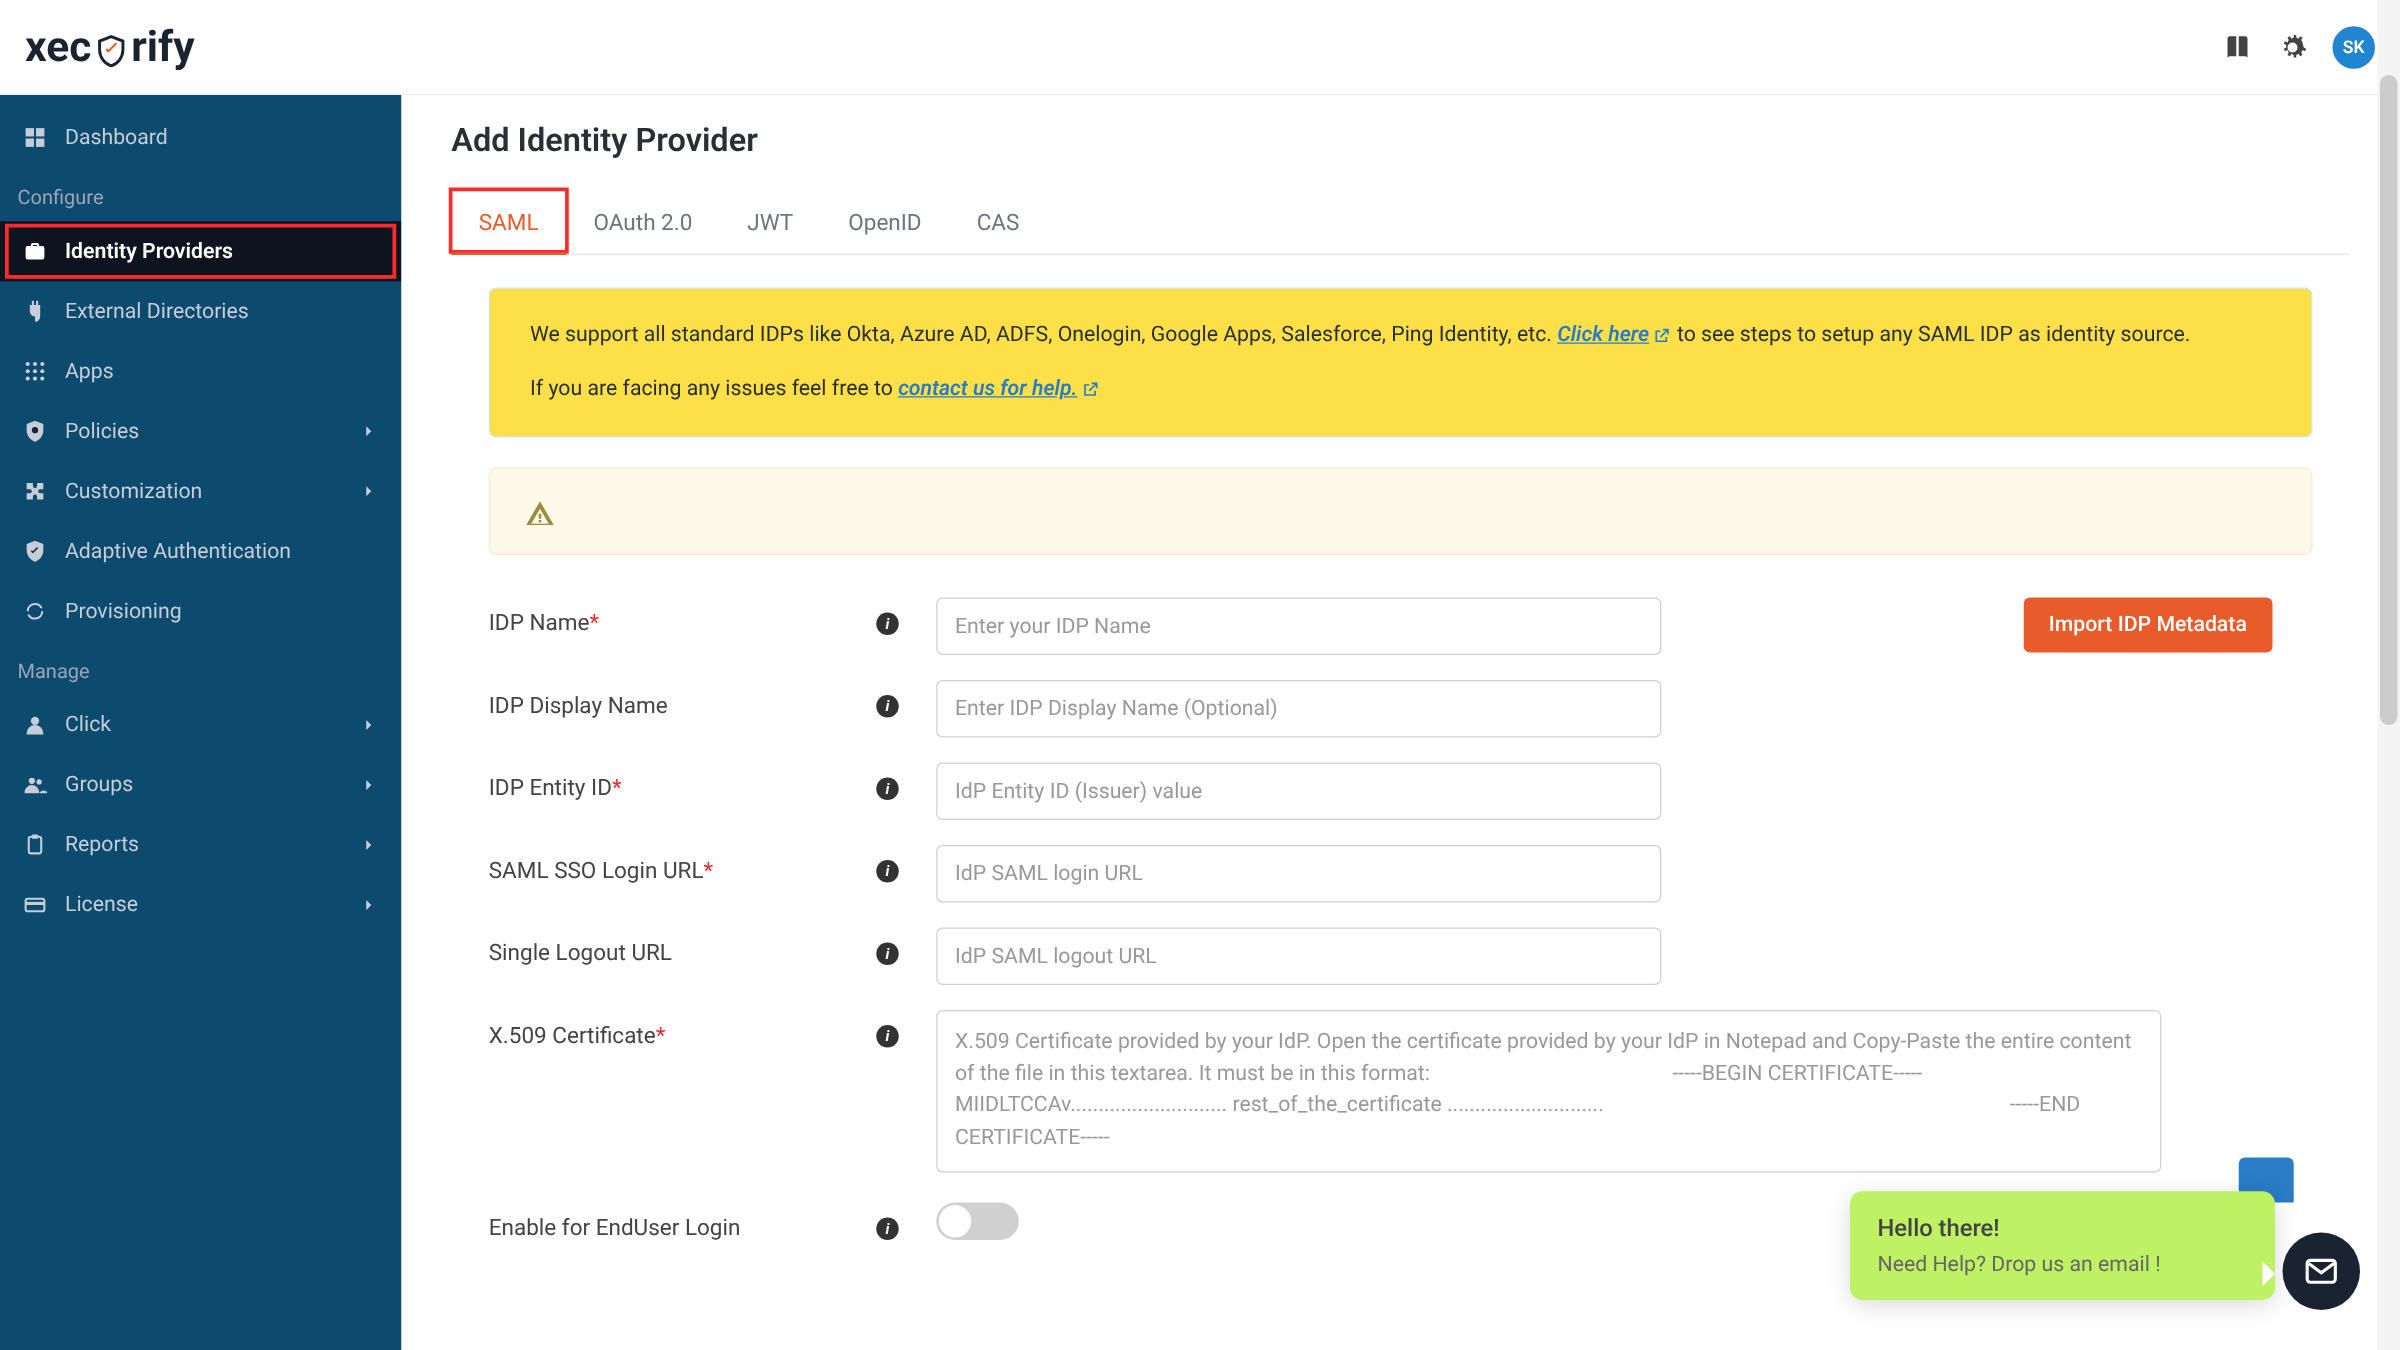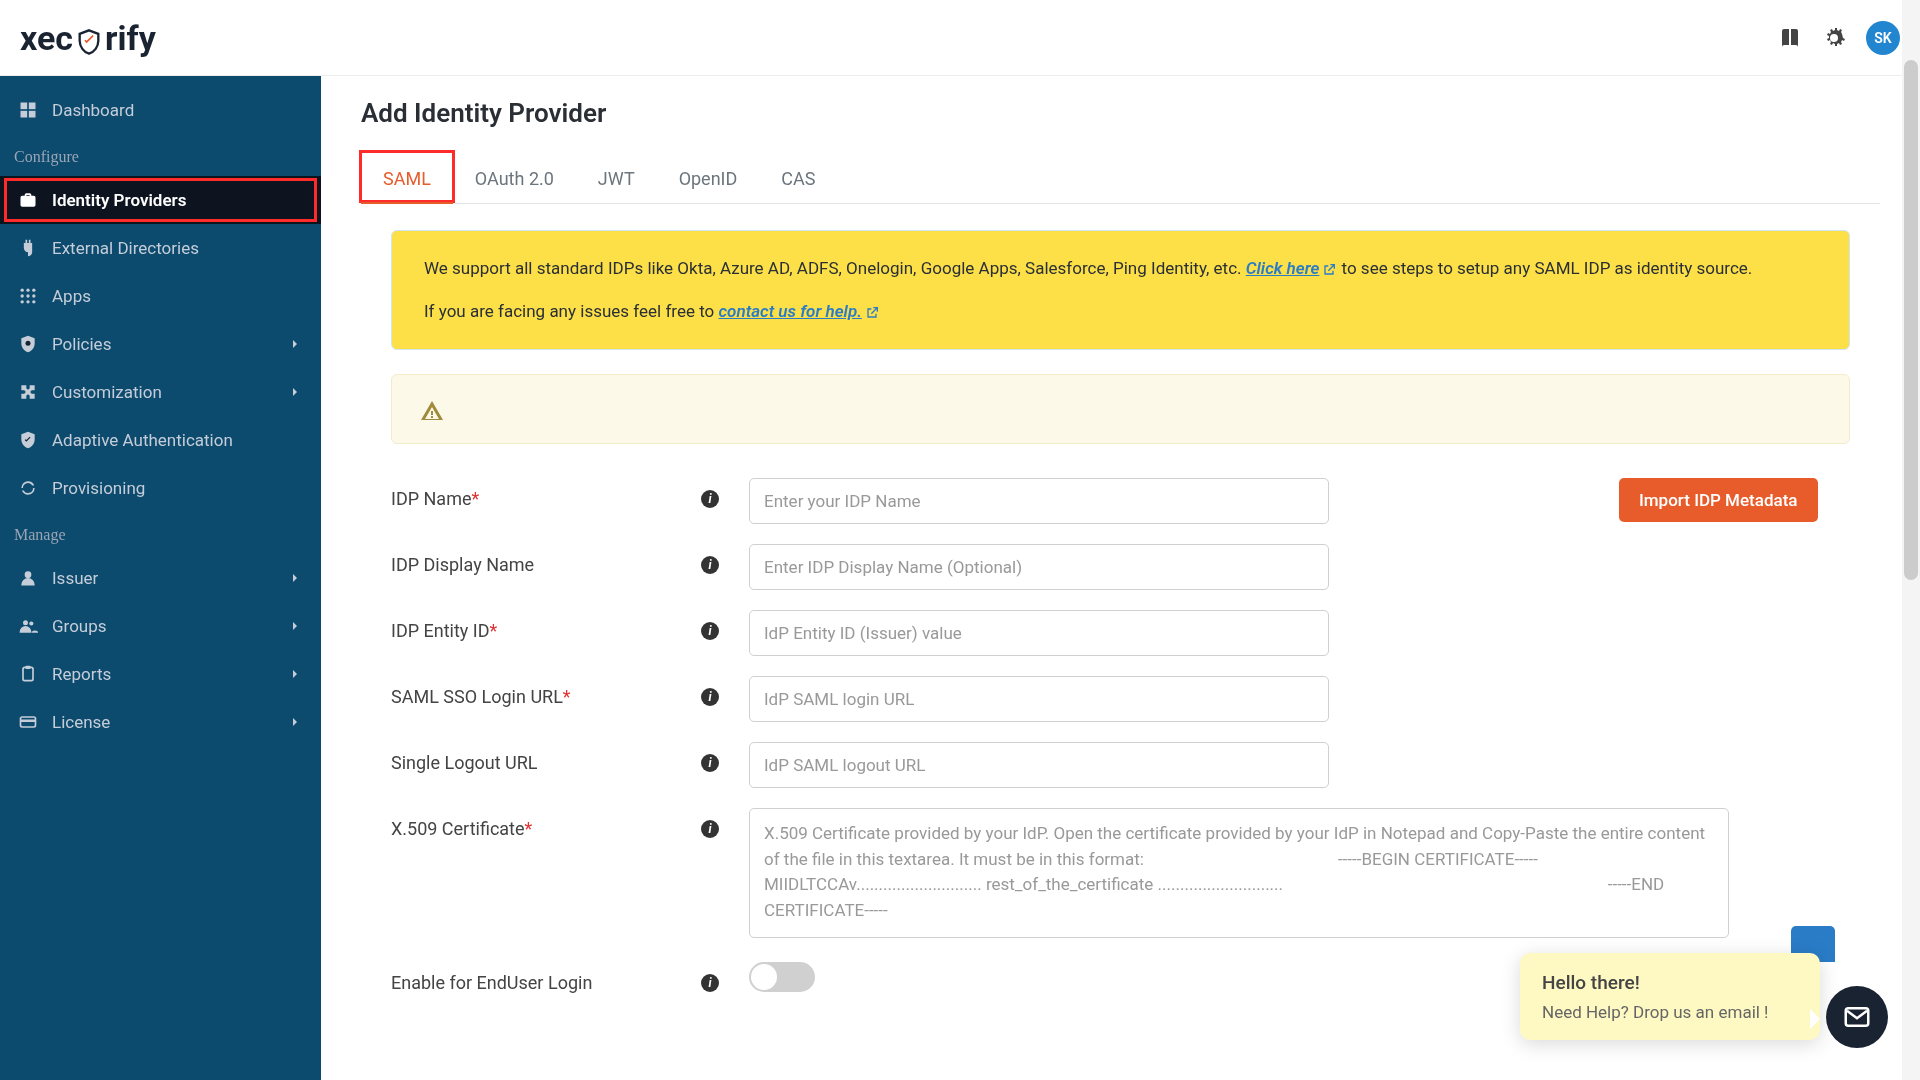--- a/index.html
+++ b/index.html
@@ -10,21 +10,21 @@
 .topbar-right { display:flex; align-items:center; gap:20px; }
 .topicon { width:24px; height:24px; color:#444; cursor:pointer; }
 .avatar { width:34px; height:34px; border-radius:50%; background:#2185d0; color:#fff; display:flex; align-items:center; justify-content:center; font-size:14px; font-weight:600; cursor:pointer; }
 .main { display:flex; height:calc(100% - 60px); }
 .sidebar { width:321px; background:#0c4a6e; color:#c5cdd8; overflow-y:auto; padding:10px 0; }
 .side-item { display:flex; align-items:center; padding:14px 18px; font-size:17px; cursor:pointer; gap:14px; position:relative; }
 .side-item.active { background:#0d1420; color:#fff; font-weight:600; }
 .side-hl { position:absolute; inset:2px 4px; border:3px solid #ff2a2a; pointer-events:none; }
 .side-icon { width:20px; height:20px; flex-shrink:0; }
 .side-chevron { margin-left:auto; width:16px; height:16px; }
-.side-header { padding:14px 14px 10px; color:#9aa5b5; font-size:16px;font-family:Liberation Serif, serif; }
+.side-header { padding:14px 14px 10px; color:#9aa5b5; font-size:16px; }
 .content { flex:1; overflow-y:auto; padding:22px 40px; }
 .breadcrumb { font-size:16px; color:#777; margin-bottom:18px; }
 .breadcrumb a { color:#e85c2b; text-decoration:none; }
 .breadcrumb .sep { margin:0 6px; color:#bbb; }
 .page-title { font-size:26px; font-weight:600; color:#2a2f36; margin-bottom:26px; }
 .tabs { display:flex; border-bottom:1px solid #e5e5e5; margin-bottom:26px; }
 .tab { padding:14px 22px; font-size:18px; color:#6c757d; cursor:pointer; position:relative; }
 .tab.active { color:#e85c2b; }
 .tab.active::after { content:""; position:absolute; left:0; right:0; bottom:-1px; height:2px; background:#e85c2b; }
 .tab-hl { position:absolute; inset:-4px -2px 0 -2px; border:3px solid #ff2a2a; pointer-events:none; }
@@ -37,21 +37,21 @@
 .form-label { width:300px; font-size:18px; color:#444; display:flex; align-items:center; padding-top:10px; }
 .form-label .req { color:#e03030; }
 .info-i { width:18px; height:18px; background:#333; color:#fff; border-radius:50%; display:flex; align-items:center; justify-content:center; font-size:12px; font-weight:700; font-style:italic; margin-right:20px; cursor:pointer; align-self:flex-start; margin-top:12px; }
 .form-input { flex:0 0 580px; }
 .form-input input, .form-input textarea { width:100%; padding:12px 14px; border:1px solid #d0d0d0; border-radius:5px; font-size:17px; color:#333; font-family:inherit; }
 .form-input textarea { height:130px; resize:none; line-height:1.5; }
 .form-input input::placeholder, .form-input textarea::placeholder { color:#999; }
 .import-btn { background:#e85c2b; color:#fff; border:none; border-radius:5px; padding:12px 20px; font-size:17px; font-weight:500; cursor:pointer; margin-left:280px; align-self:flex-start; }
 .toggle { width:66px; height:30px; background:#d0d0d0; border-radius:30px; position:relative; cursor:pointer; }
 .toggle::after { content:""; position:absolute; width:26px; height:26px; background:#fff; border-radius:50%; top:2px; left:2px; }
-.chat-bubble { position:absolute; bottom:40px; right:100px; background:#fef9c3; border-radius:10px; box-shadow:0 4px 20px rgba(0,0,0,.15); padding:18px 22px; width:300px; }
+.chat-bubble { position:absolute; bottom:40px; right:100px; background:#bef264; border-radius:10px; box-shadow:0 4px 20px rgba(0,0,0,.15); padding:18px 22px; width:340px; }
 .chat-bubble::after { content:""; position:absolute; right:-10px; top:56px; border:10px solid transparent; border-left-color:#fff; }
 .chat-title { font-size:19px; font-weight:500; color:#444; margin-bottom:8px; }
 .chat-sub { font-size:17px; color:#666; }
 .chat-fab { position:absolute; bottom:32px; right:32px; width:62px; height:62px; background:#1a2332; border-radius:50%; display:flex; align-items:center; justify-content:center; cursor:pointer; }
 .chat-fab svg { width:30px; height:30px; color:#fff; }
 .ext-icon { display:inline-block; vertical-align:middle; margin-left:2px; }
 .scroll-track { position:absolute; right:0; top:0; width:18px; height:100%; background:#f4f4f4; }
 .scroll-thumb { position:absolute; right:2px; width:14px; background:#ccc; border-radius:7px; }
 .cert-badge { position:absolute; right:85px; bottom:118px; width:44px; height:36px; background:#2a7cc7; border-radius:5px 5px 0 0; }
 </style>
@@ -218,21 +218,21 @@
         <svg class="side-icon">
           <use href="#i-sync"></use>
         </svg>
         <span>Provisioning</span>
       </div>
       <div class="side-header">Manage</div>
       <div class="side-item">
         <svg class="side-icon">
           <use href="#i-user"></use>
         </svg>
-        <span>Issuer</span>
+        <span>Click</span>
         <svg class="side-chevron">
           <use href="#i-chevron"></use>
         </svg>
       </div>
       <div class="side-item">
         <svg class="side-icon">
           <use href="#i-group"></use>
         </svg>
         <span>Groups</span>
         <svg class="side-chevron">

